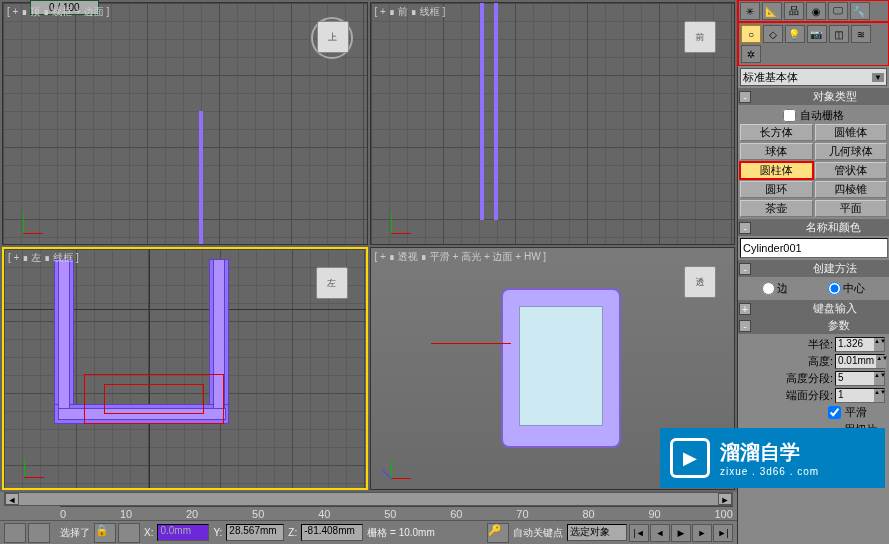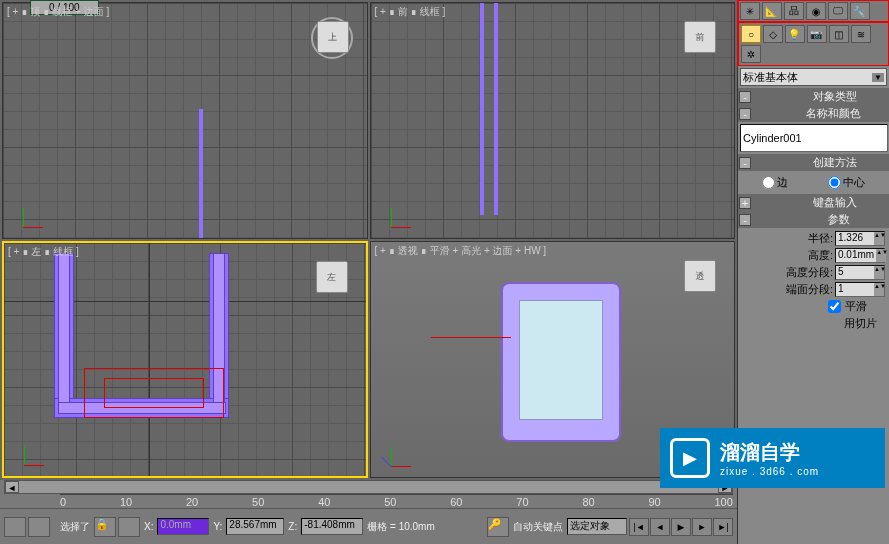--- a/index.html
+++ b/index.html
@@ -26,21 +26,21 @@
 .ps-inner { position: absolute; left: 18px; top: 18px; right: 18px; bottom: 22px; background: #cce8f0; border: 1px solid #8898c0; }
 .red-box { position: absolute; border: 1px solid #d00; }
 .u-shape { position: absolute; left: 50px; top: 10px; width: 175px; height: 165px; }
 .u-band { position: absolute; background: #9070ff; border: 1px solid #6040c0; }
 .time-handle { position: absolute; left: 30px; top: 0; background: #aaa; border: 1px solid #14532d; padding: 1px 18px; font-size: 10px; }
 .time-ticks { position: relative; height: 14px; margin: 0 4px 0 60px; border-top: 1px solid #444; display: flex; justify-content: space-between; padding-top: 1px; font-size: 9px; color: #ddd; }
 .scrollbar-h { height: 14px; background: #888; border: 1px solid #555; margin: 0 4px; display: flex; }
 .scroll-track { flex: 1; background: #999; }
 .scroll-arrow { width: 14px; background: #aaa; border: 1px solid #555; text-align: center; font-size: 9px; line-height: 12px; }
 
-.statusbar { height: 36px; background: #7a7a7a; display: flex; align-items: center; padding: 2px 4px; gap: 2px; border-top: 1px solid #555; }
+.statusbar { height: 24px; background: #7a7a7a; display: flex; align-items: center; padding: 2px 4px; gap: 2px; border-top: 1px solid #555; }
 .sb-btn { width: 22px; height: 20px; background: #888; border: 1px solid #555; }
 .sb-sep { width: 4px; }
 .sb-label { color: #eee; font-size: 10px; padding: 0 2px; }
 .sb-input { height: 17px; background: #aaa; border: 1px inset #555; font-size: 10px; padding: 0 2px; }
 .sb-input.dark { background: #6d28d9; color: #aaa; }
 
 .cmdpanel { width: 152px; background: #888; border-left: 1px solid #333; display: flex; flex-direction: column; }
 .top-icons { display: flex; padding: 2px; gap: 2px; flex-wrap: wrap; background: #7a7a7a; border: 1px solid #d00; }
 .ticon { width: 20px; height: 18px; background: #888; border: 1px solid #555; display: flex; align-items: center; justify-content: center; font-size: 10px; }
 .ticon.active { background: #ffe080; border: 1px solid #b08000; }
@@ -50,21 +50,21 @@
 .rollout-title { background: #6a6a6a; color: #eee; text-align: center; padding: 1px; font-size: 11px; display: flex; align-items: center; }
 .rollout-title .pm { background: #aaa; width: 12px; height: 12px; border: 1px solid #444; margin-right: auto; text-align: center; line-height: 10px; }
 .rollout-title span:last-child { margin: 0 auto; }
 .rollbody { background: #888; padding: 2px; }
 .cb-row { display: flex; align-items: center; justify-content: center; padding: 1px; font-size: 11px; }
 .cb-row input { margin-right: 4px; }
 .btn-grid { display: grid; grid-template-columns: 1fr 1fr; gap: 2px; }
 .btn { height: 17px; background: #aaa; border: 1px outset #ccc; text-align: center; font-size: 11px; line-height: 15px; cursor: pointer; }
 .btn.active { background: #ffe080; border: 1px inset #b08000; }
 .name-row { display: flex; gap: 2px; padding: 2px; }
-.name-input { flex: 1; height: 28px; background: #fff; border: 1px inset #666; padding: 0 2px; }
+.name-input { flex: 1; height: 20px; background: #fff; border: 1px inset #666; padding: 0 2px; }
 .radio-row { display: flex; justify-content: space-around; padding: 2px; font-size: 11px; align-items: center; }
 .radio-row label { display: flex; align-items: center; gap: 2px; }
 .spin-row { display: flex; align-items: center; justify-content: flex-end; padding: 1px 2px; gap: 2px; font-size: 11px; }
 .spin-row .lbl { text-align: right; }
 .spin-input { width: 50px; height: 15px; background: #ddd; border: 1px inset #666; display: flex; }
 .spin-input span { flex: 1; padding: 0 2px; font-size: 10px; }
 .spin-input .arrows { width: 10px; display: flex; flex-direction: column; font-size: 6px; background: #999; }
 .hl-red { outline: 2px solid #e00; outline-offset: -1px; }
 
 .watermark { position: absolute; right: 4px; bottom: 56px; width: 225px; height: 60px; background: #0080c0; display: flex; align-items: center; padding: 0 10px; gap: 10px; color: #fff; z-index: 50; }
@@ -218,20 +218,38 @@
   <div class="subpanel">
     <div class="dropdown">
         <span>标准基本体</span>
       </div>
   </div>
 
   <div class="rollout-title">
     <span class="pm">-</span>
       <span>对象类型</span>
   </div>
+  <div class="rollbody">
+    <div class="cb-row">
+        <input type="checkbox" style="">
+        <span>自动栅格</span>
+      </div>
+    <div class="btn-grid">
+      <div class="btn">长方体</div>
+      <div class="btn">圆锥体</div>
+      <div class="btn">球体</div>
+      <div class="btn">几何球体</div>
+      <div class="btn active hl-red">圆柱体</div>
+      <div class="btn">管状体</div>
+      <div class="btn">圆环</div>
+      <div class="btn">四棱锥</div>
+      <div class="btn">茶壶</div>
+      <div class="btn">平面</div>
+    </div>
+  </div>
 
   <div class="rollout-title">
     <span class="pm">-</span>
       <span>名称和颜色</span>
   </div>
   <div class="rollbody name-row">
     <input class="name-input" value="Cylinder001" style="">
 
   </div>
 

